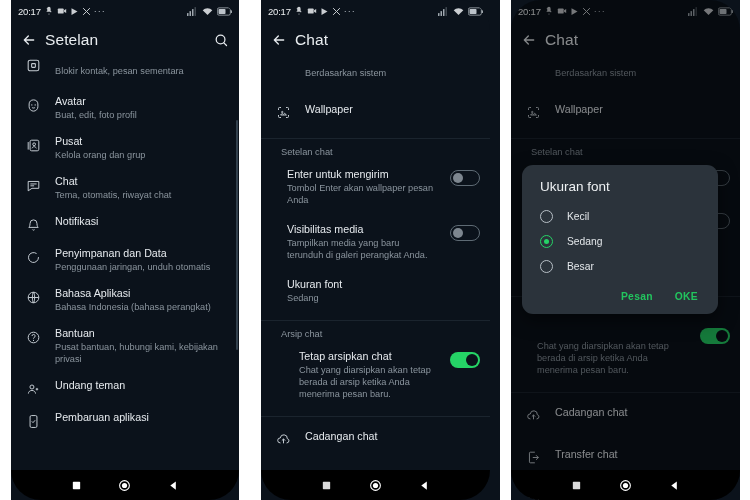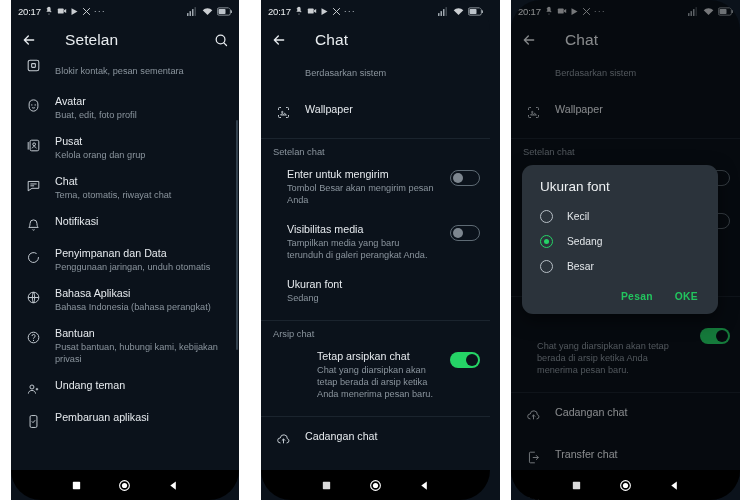--- a/index.html
+++ b/index.html
@@ -44,21 +44,21 @@
   }
   .sb-left { display: flex; align-items: center; gap: 3px; }
   .sb-time { font-size: 9.5px; letter-spacing: -0.2px; color:#eceff1; }
   .sb-ico { display:inline-flex; align-items:center; justify-content:center; opacity:.95; }
   .sb-right { display: flex; align-items: center; gap: 4px; }
   .dots { letter-spacing: 1px; font-size: 9px; color:#b9c0c7; }
 
   
   .appbar {
     height: 36px; display: flex; align-items: center;
-    padding: 0 10px; gap: 28px;
+    padding: 0 10px; gap: 8px;
     color: #e9edf0;
   }
   .appbar .title { font-size: 15.5px; font-weight: 400; letter-spacing: .1px; }
   .appbar .spacer { flex: 1 1 auto; }
 
   
   .list { position: relative; }
   .row {
     display: flex; align-items: flex-start;
     padding: 7px 10px 7px 12px;
@@ -70,20 +70,21 @@
   .row .t1 { font-size: 10.7px; color: #e6eaee; line-height: 13px; }
   .row .t2 { font-size: 9.2px; color: #8b959e; line-height: 12px; margin-top: 1px; }
   .row .tr { flex: 0 0 auto; padding-top: 2px; }
 
   .clipped-row { height: 18px; overflow:hidden; }
   .clipped-row .inner { margin-top: -14px; }
 
   .section-label {
     font-size: 9.3px; color: #8b959e;
     padding: 8px 12px 4px 12px;
+    margin-left: 8px;
   }
   .divider { height: 1px; background: #1b242e; margin: 4px 0 0 0; }
 
   
   .toggle { width: 30px; height: 16px; border-radius: 9px; position: relative; }
   .toggle.off { border: 1.2px solid #5e6a74; background: transparent; }
   .toggle.off .knob { position:absolute; left: 2px; top: 2px; width: 10px; height:10px; border-radius:50%; background:#7d868f; }
   .toggle.on { background: #25d366; border: none; }
   .toggle.on .knob { position:absolute; right: 2px; top: 2px; width: 12px; height:12px; border-radius:50%; background:#0b121b; }
 
@@ -450,21 +451,21 @@
           </div>
         </div>
 
         <div class="divider"></div>
 
         <div class="section-label">Setelan chat</div>
 
         <div class="row" style="padding-left:26px;">
           <div class="txt">
             <div class="t1">Enter untuk mengirim</div>
-            <div class="t2">Tombol Besar akan mengirim pesan Anda</div>
+            <div class="t2">Tombol Enter akan wallpaper pesan Anda</div>
           </div>
           <div class="tr">
             <div class="toggle off">
                 <span class="knob"></span>
               </div>
           </div>
         </div>
 
         <div class="row" style="padding-left:26px;padding-top:10px;">
           <div class="txt">
@@ -482,21 +483,21 @@
           <div class="txt">
             <div class="t1">Ukuran font</div>
             <div class="t2">Sedang</div>
           </div>
         </div>
 
         <div class="divider"></div>
 
         <div class="section-label">Arsip chat</div>
 
-        <div class="row" style="padding-left:38px;padding-bottom:12px;margin-left:18px;">
+        <div class="row" style="padding-left:38px;padding-bottom:12px;">
           <div class="txt">
             <div class="t1">Tetap arsipkan chat</div>
             <div class="t2">Chat yang diarsipkan akan tetap berada di arsip ketika Anda menerima pesan baru.</div>
           </div>
           <div class="tr">
             <div class="toggle on">
                 <span class="knob"></span>
               </div>
           </div>
         </div>

